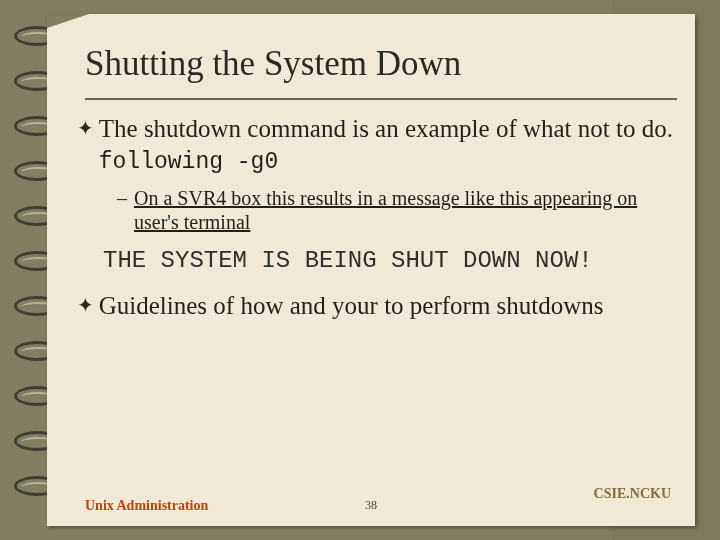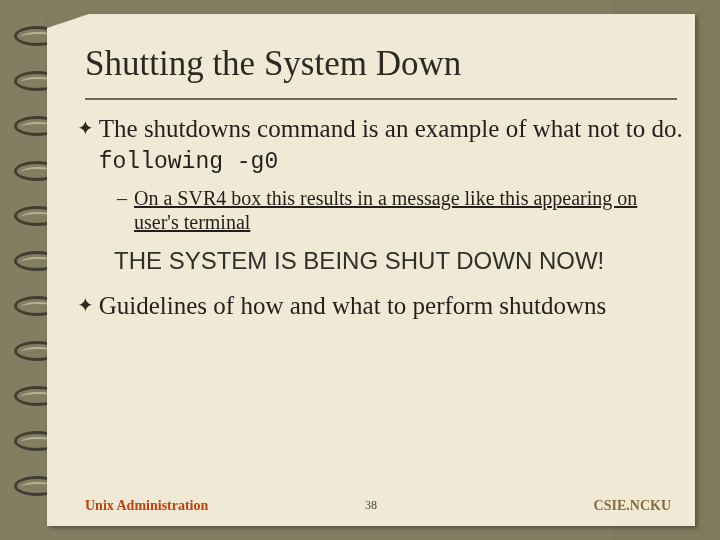--- a/index.html
+++ b/index.html
@@ -136,24 +136,24 @@
     margin-left: 40px;
   }
   .lvl2 .dash {
     font-family: "Liberation Serif", serif;
     margin-right: 7px;
     flex: 0 0 auto;
   }
   .lvl2 .txt { flex: 1 1 auto; text-decoration: underline; }
 
   .codeblock {
-    font-family: Liberation Sans, sans-serif;
+    font-family: Liberation Mono, monospace;
     font-size: 24px;
     color: #30302a;
-    margin-left: 37px;
+    margin-left: 26px;
     margin-top: 12px;
     line-height: 1.28;
     white-space: pre-wrap;
   }
   .codeblock.gray { color: #6d6b5e; }
 
   
   #footer-left {
     position: absolute;
     left: 38px;
@@ -169,21 +169,21 @@
     right: 0;
     bottom: 13px;
     text-align: center;
     font-family: "Liberation Serif", serif;
     font-size: 12px;
     color: #4a4638;
   }
   #footer-right {
     position: absolute;
     right: 24px;
-    bottom: 12px;
+    bottom: 24px;
     font-family: "Liberation Serif", serif;
     font-weight: bold;
     font-size: 14px;
     color: #8a6a3a;
   }
 </style>
 </head>
 <body>
 
 <div id="slide-root">
@@ -207,34 +207,34 @@
 
     <div id="title-area">
       <div id="slide-title">Shutting the System Down</div>
     </div>
     <div id="title-rule"></div>
 
     <div id="body-area">
 
       <div class="lvl1">
         <span class="bullet">✦</span>
-        <span class="txt"><span>The shutdowns command is an example of what not to do. </span><span class="mono">following -g0</span></span>
+        <span class="txt"><span>The shutdown command is an example of what not to do. </span><span class="mono">following -g0</span></span>
       </div>
 
       <div class="lvl2">
         <span class="dash">–</span>
         <span class="txt">On a SVR4 box this results in a message like this appearing on user's terminal</span>
       </div>
 
       <div class="codeblock">THE SYSTEM IS BEING SHUT DOWN NOW!</div>
 
 
       <div class="lvl1" style="margin-top:14px">
         <span class="bullet">✦</span>
-        <span class="txt">Guidelines of how and what to perform shutdowns</span>
+        <span class="txt">Guidelines of how and your to perform shutdowns</span>
       </div>
 
     </div>
 
     <div id="footer-left">Unix Administration</div>
     <div id="footer-page">38</div>
     <div id="footer-right">CSIE.NCKU</div>
   </div>
 
 </div>

